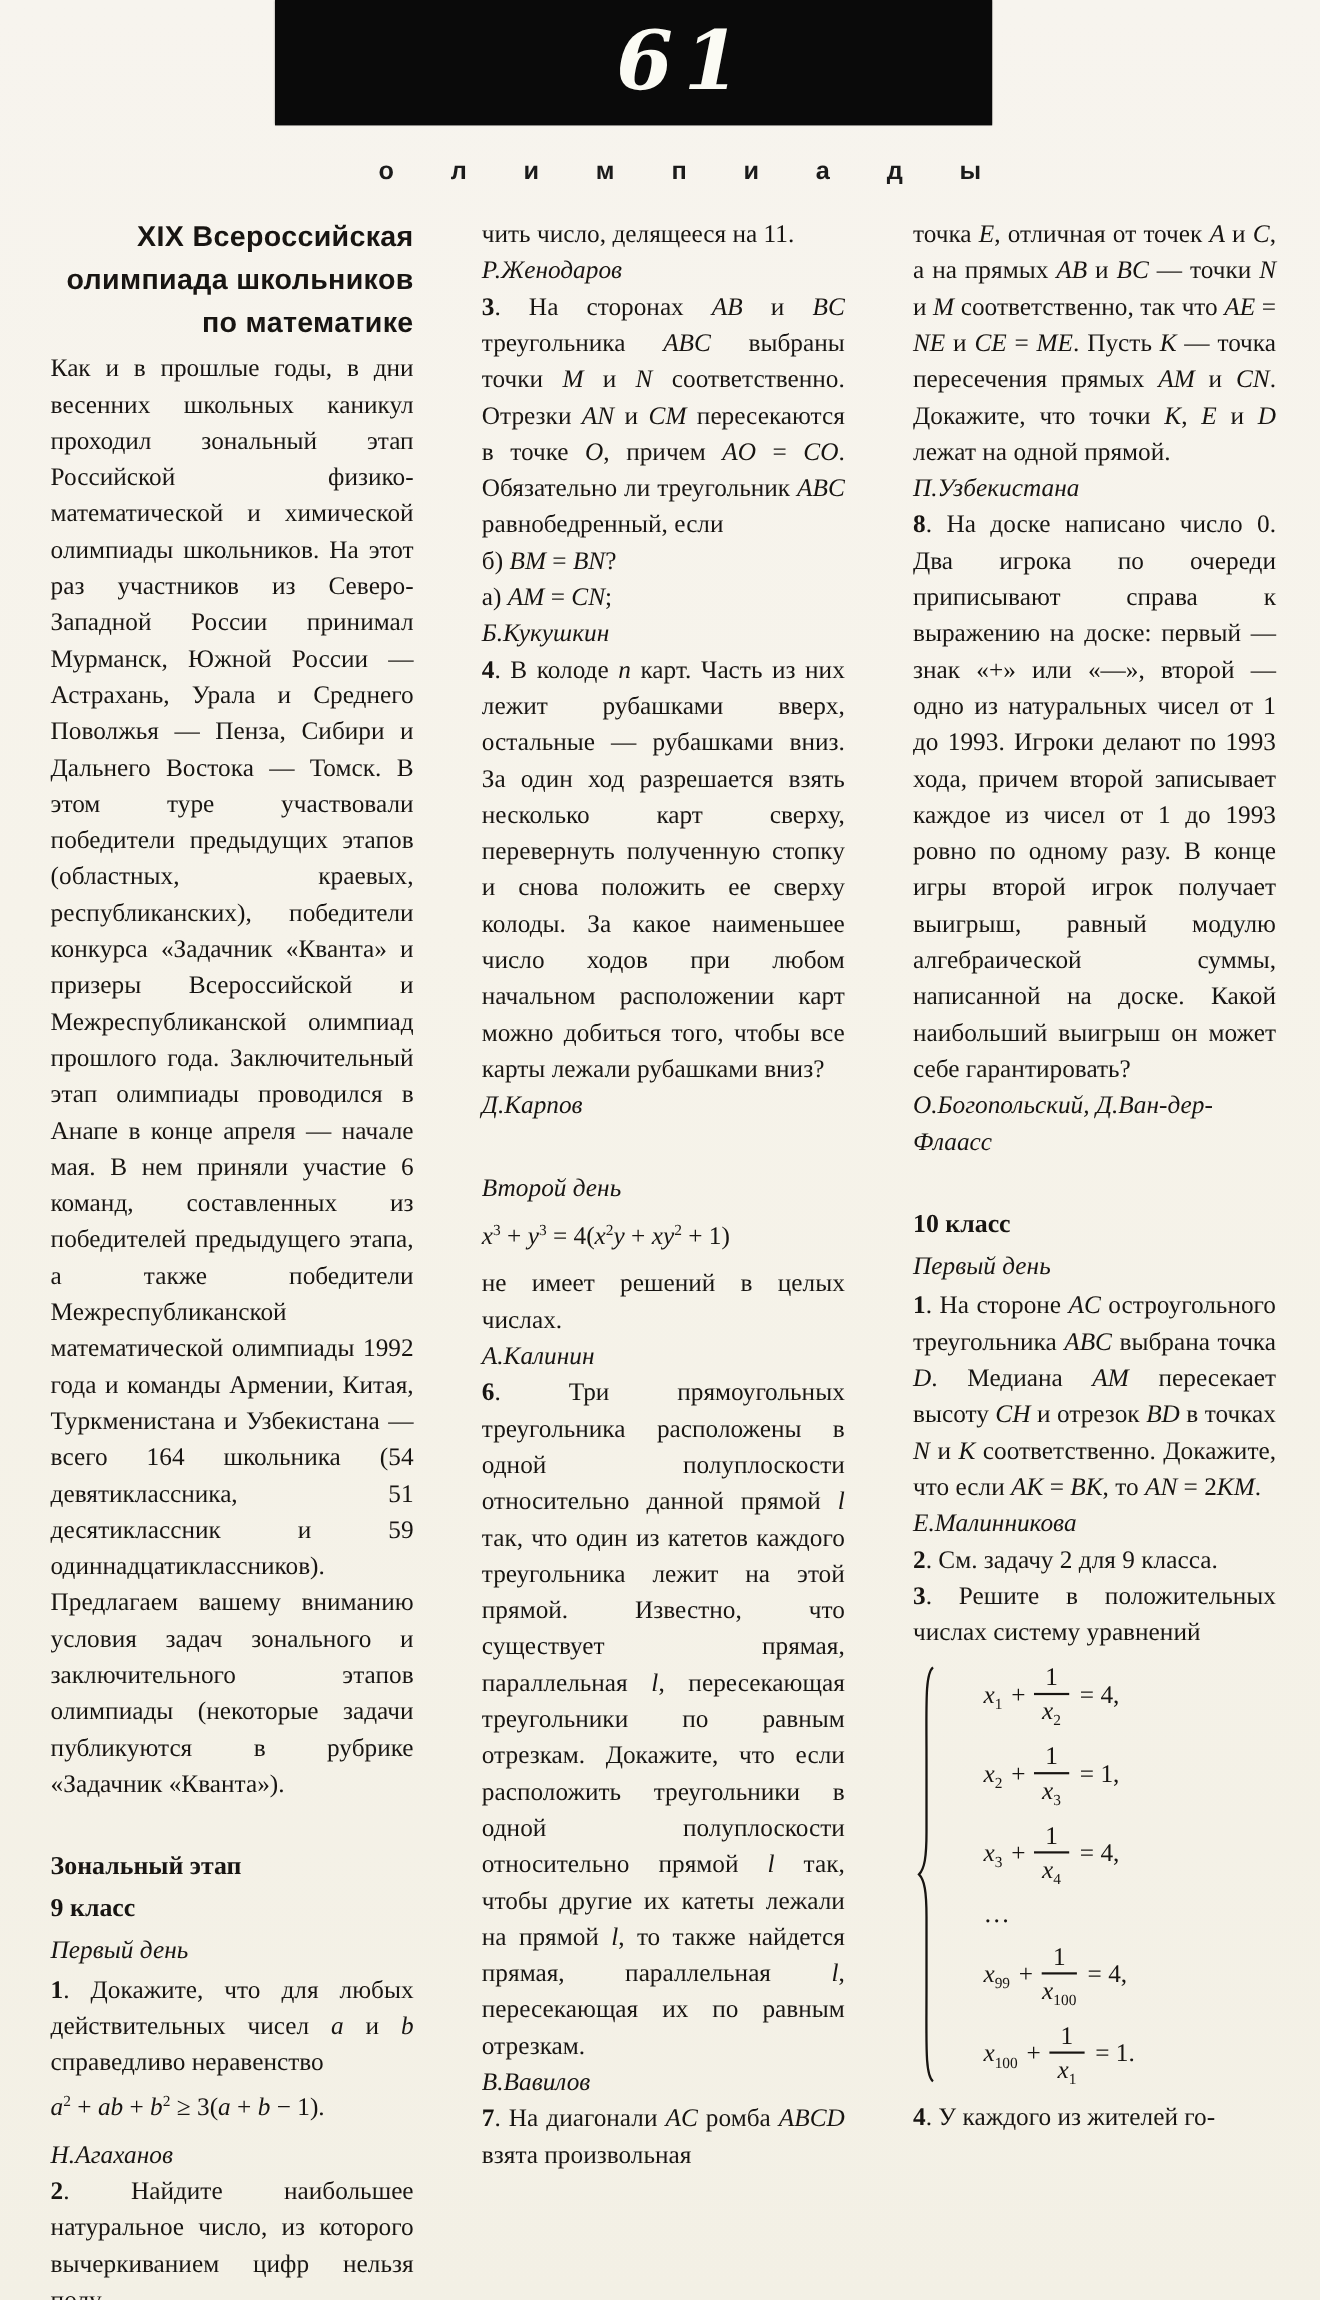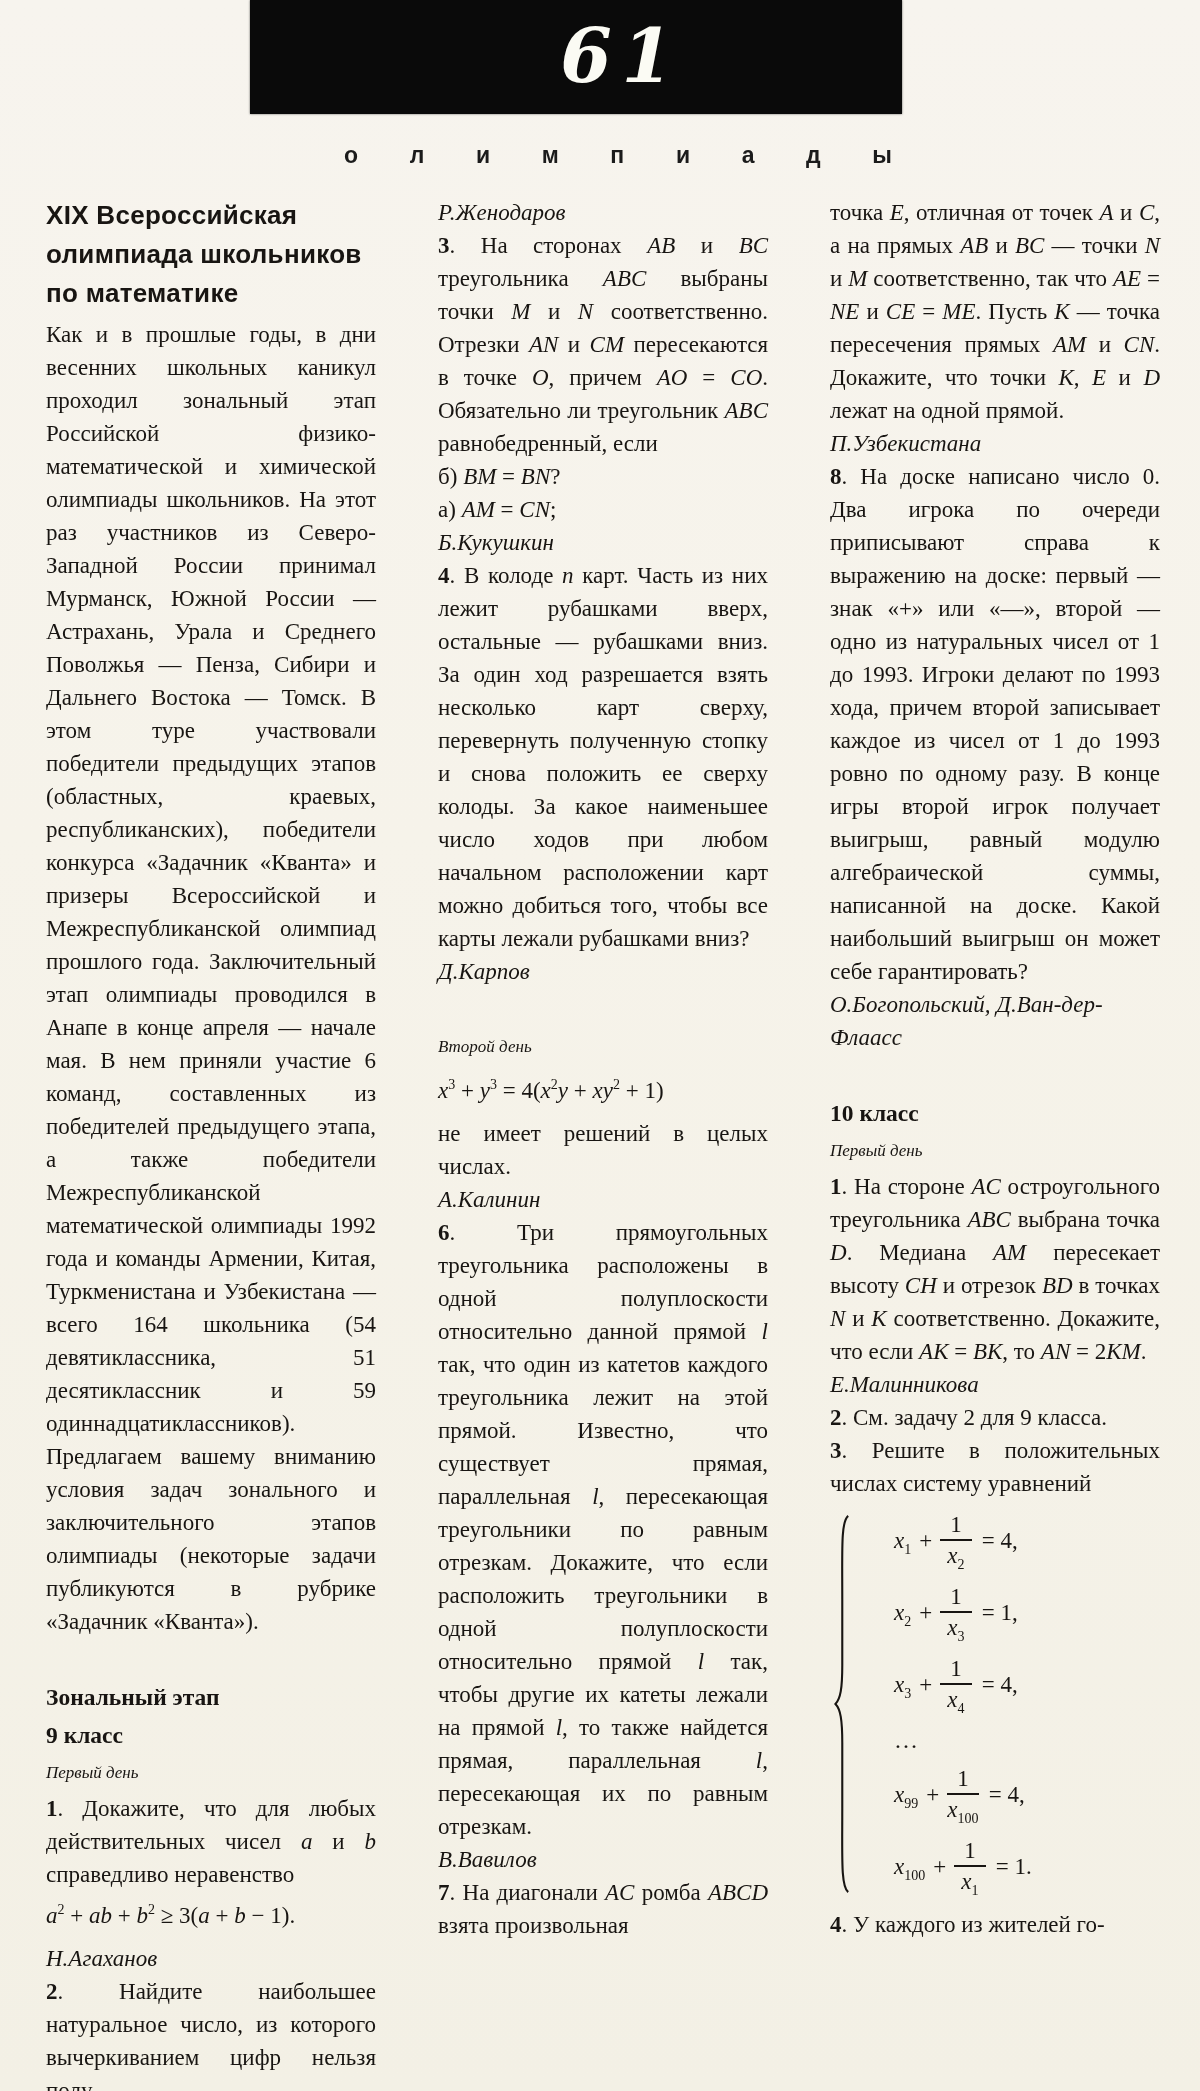--- a/index.html
+++ b/index.html
@@ -28,27 +28,27 @@
   }
   .section-label{
     position:absolute;left:344px;top:142px;width:548px;
     display:flex;justify-content:space-between;
     font-family:"Liberation Sans",sans-serif;font-size:23px;font-weight:600;color:#1b1b1b;
   }
   .content{display:flex;padding-left:46px;column-gap:62px;}
   .col{width:330px;flex:none;}
   .b-title{
     font-family:"Liberation Sans",sans-serif;font-weight:700;
-    font-size:26px;line-height:39px;letter-spacing:.3px;margin-bottom:5px;
+    font-size:26px;line-height:39px;letter-spacing:.3px;margin-bottom:5px;text-align:right;
   }
   .b-body,.b-line{font-size:23px;line-height:33px;text-align:justify;}
   .b-line{text-align:left;}
   .b-author{font-size:23px;line-height:33px;font-style:italic;}
   .b-heading{font-size:23.5px;line-height:38px;font-weight:700;}
-  .b-day{font-size:17px;line-height:38px;font-style:italic;}
+  .b-day{font-size:23px;line-height:38px;font-style:italic;}
   .b-formula{font-size:23px;line-height:30px;margin:10px 0 11px;}
   .b-formula sup{font-size:14px;}
   .b-gap{height:40px;}
   sup,sub{font-size:.6em;line-height:0;}
   
   .system{display:flex;margin:10px 0 10px;color:var(--ink);}
   .brace-col{width:20px;flex:none;margin-right:8px;}
   .brace-col svg{width:100%;height:100%;display:block;}
   .sys-rows{display:flex;flex-direction:column;row-gap:14px;padding:2px 0;margin-left:36px;}
   .eqrow{display:flex;align-items:center;font-size:23px;}
@@ -87,20 +87,21 @@
       <div class="b-gap"></div>
       <div class="b-heading">Зональный этап</div>
       <div class="b-heading">9 класс</div>
       <div class="b-day">Первый день</div>
       <div class="b-body"><b>1</b>. Докажите, что для любых действительных чисел <i>a</i>  и <i>b</i> справедливо неравенство</div>
       <div class="b-formula"><i>a</i><sup>2</sup> + <i>ab</i> + <i>b</i><sup>2</sup> ≥ 3(<i>a</i> + <i>b</i> − 1).</div>
       <div class="b-author">Н.Агаханов</div>
       <div class="b-body"><b>2</b>. Найдите наибольшее натуральное число, из которого вычеркиванием цифр нельзя полу-</div>
     </div>
   <div class="col">
+      <div class="b-body">чить число, делящееся на 11.</div>
       <div class="b-author">Р.Женодаров</div>
       <div class="b-body"><b>3</b>. На сторонах <i>AB</i> и <i>BC</i> треугольника <i>ABC</i> выбраны точки <i>M</i> и <i>N</i> соответственно. Отрезки <i>AN</i> и <i>CM</i> пересекаются в точке <i>O</i>, причем <i>AO</i> = <i>CO</i>. Обязательно ли треугольник <i>ABC</i> равнобедренный, если</div>
       <div class="b-line">б) <i>BM</i> = <i>BN</i>?</div>
       <div class="b-line">а) <i>AM</i> = <i>CN</i>;</div>
       <div class="b-author">Б.Кукушкин</div>
       <div class="b-body"><b>4</b>. В колоде <i>n</i> карт. Часть из них лежит рубашками вверх, остальные — рубашками вниз. За один ход разрешается взять несколько карт сверху, перевернуть полученную стопку и снова положить ее сверху колоды. За какое наименьшее число ходов при любом начальном расположении карт можно добиться того, чтобы все карты лежали рубашками вниз?</div>
       <div class="b-author">Д.Карпов</div>
       <div class="b-gap"></div>
       <div class="b-day">Второй день</div>
       <div class="b-formula"><i>x</i><sup>3</sup> + <i>y</i><sup>3</sup> = 4(<i>x</i><sup>2</sup><i>y</i> + <i>xy</i><sup>2</sup> + 1)</div>

